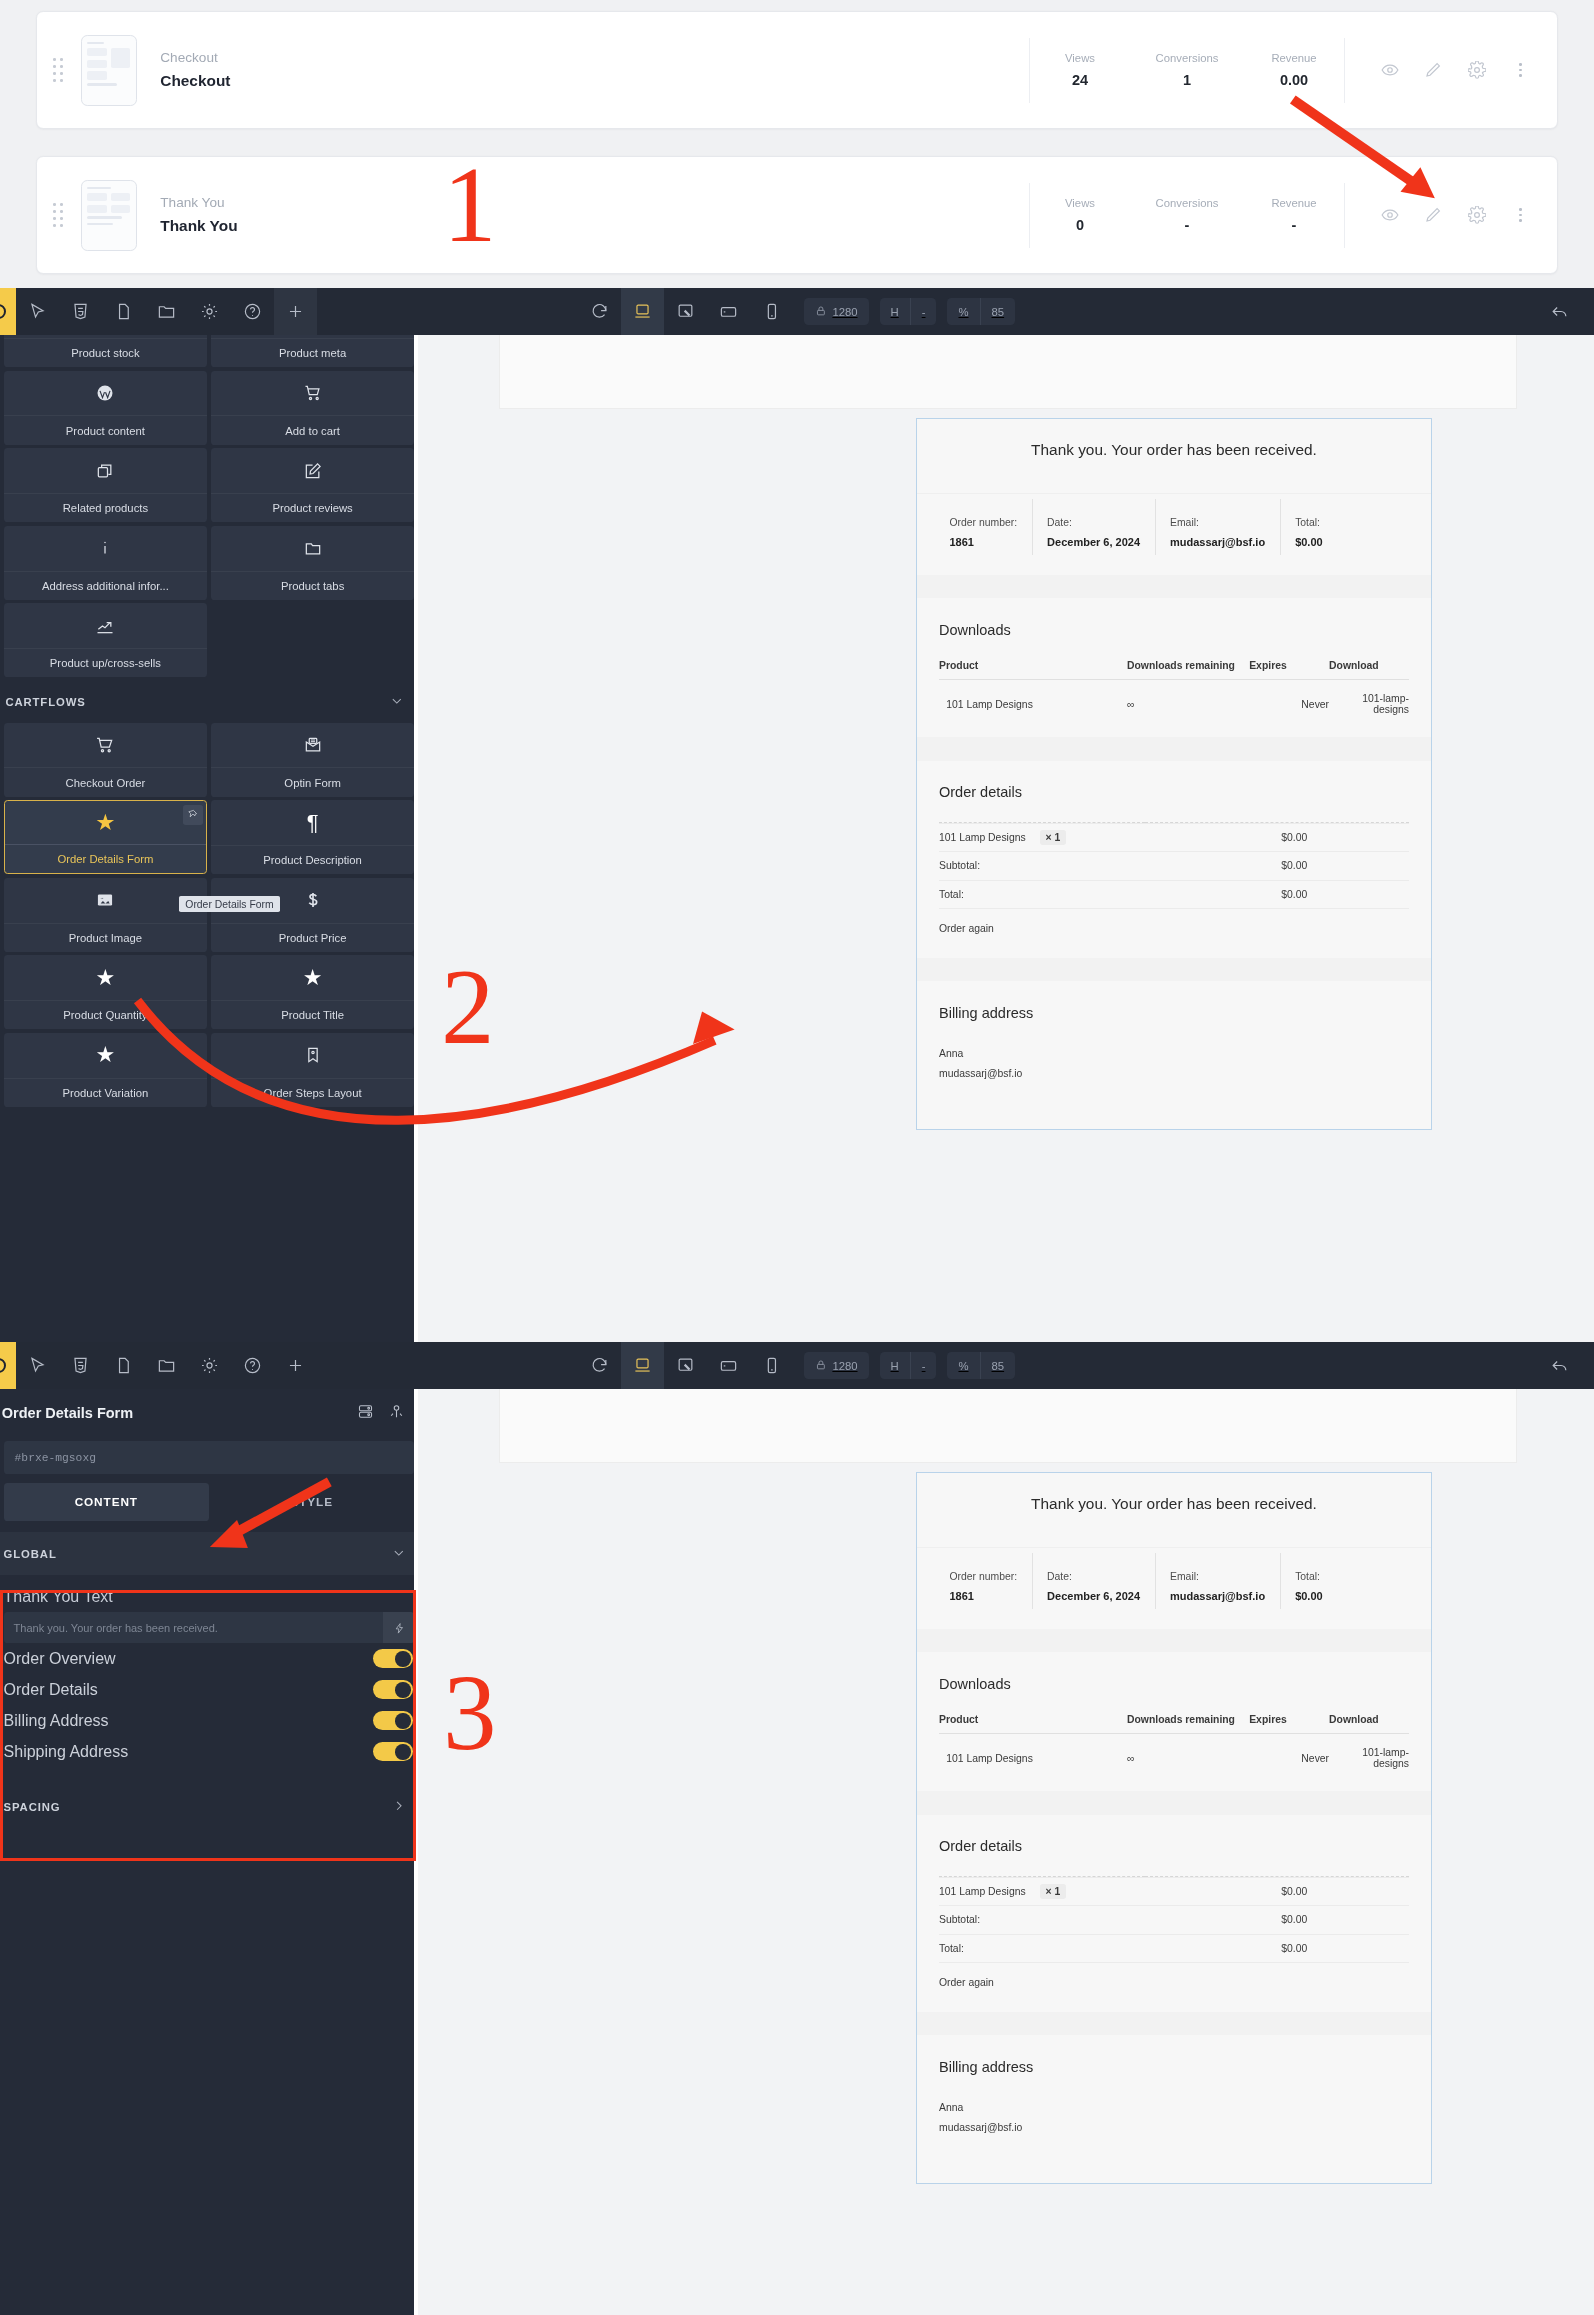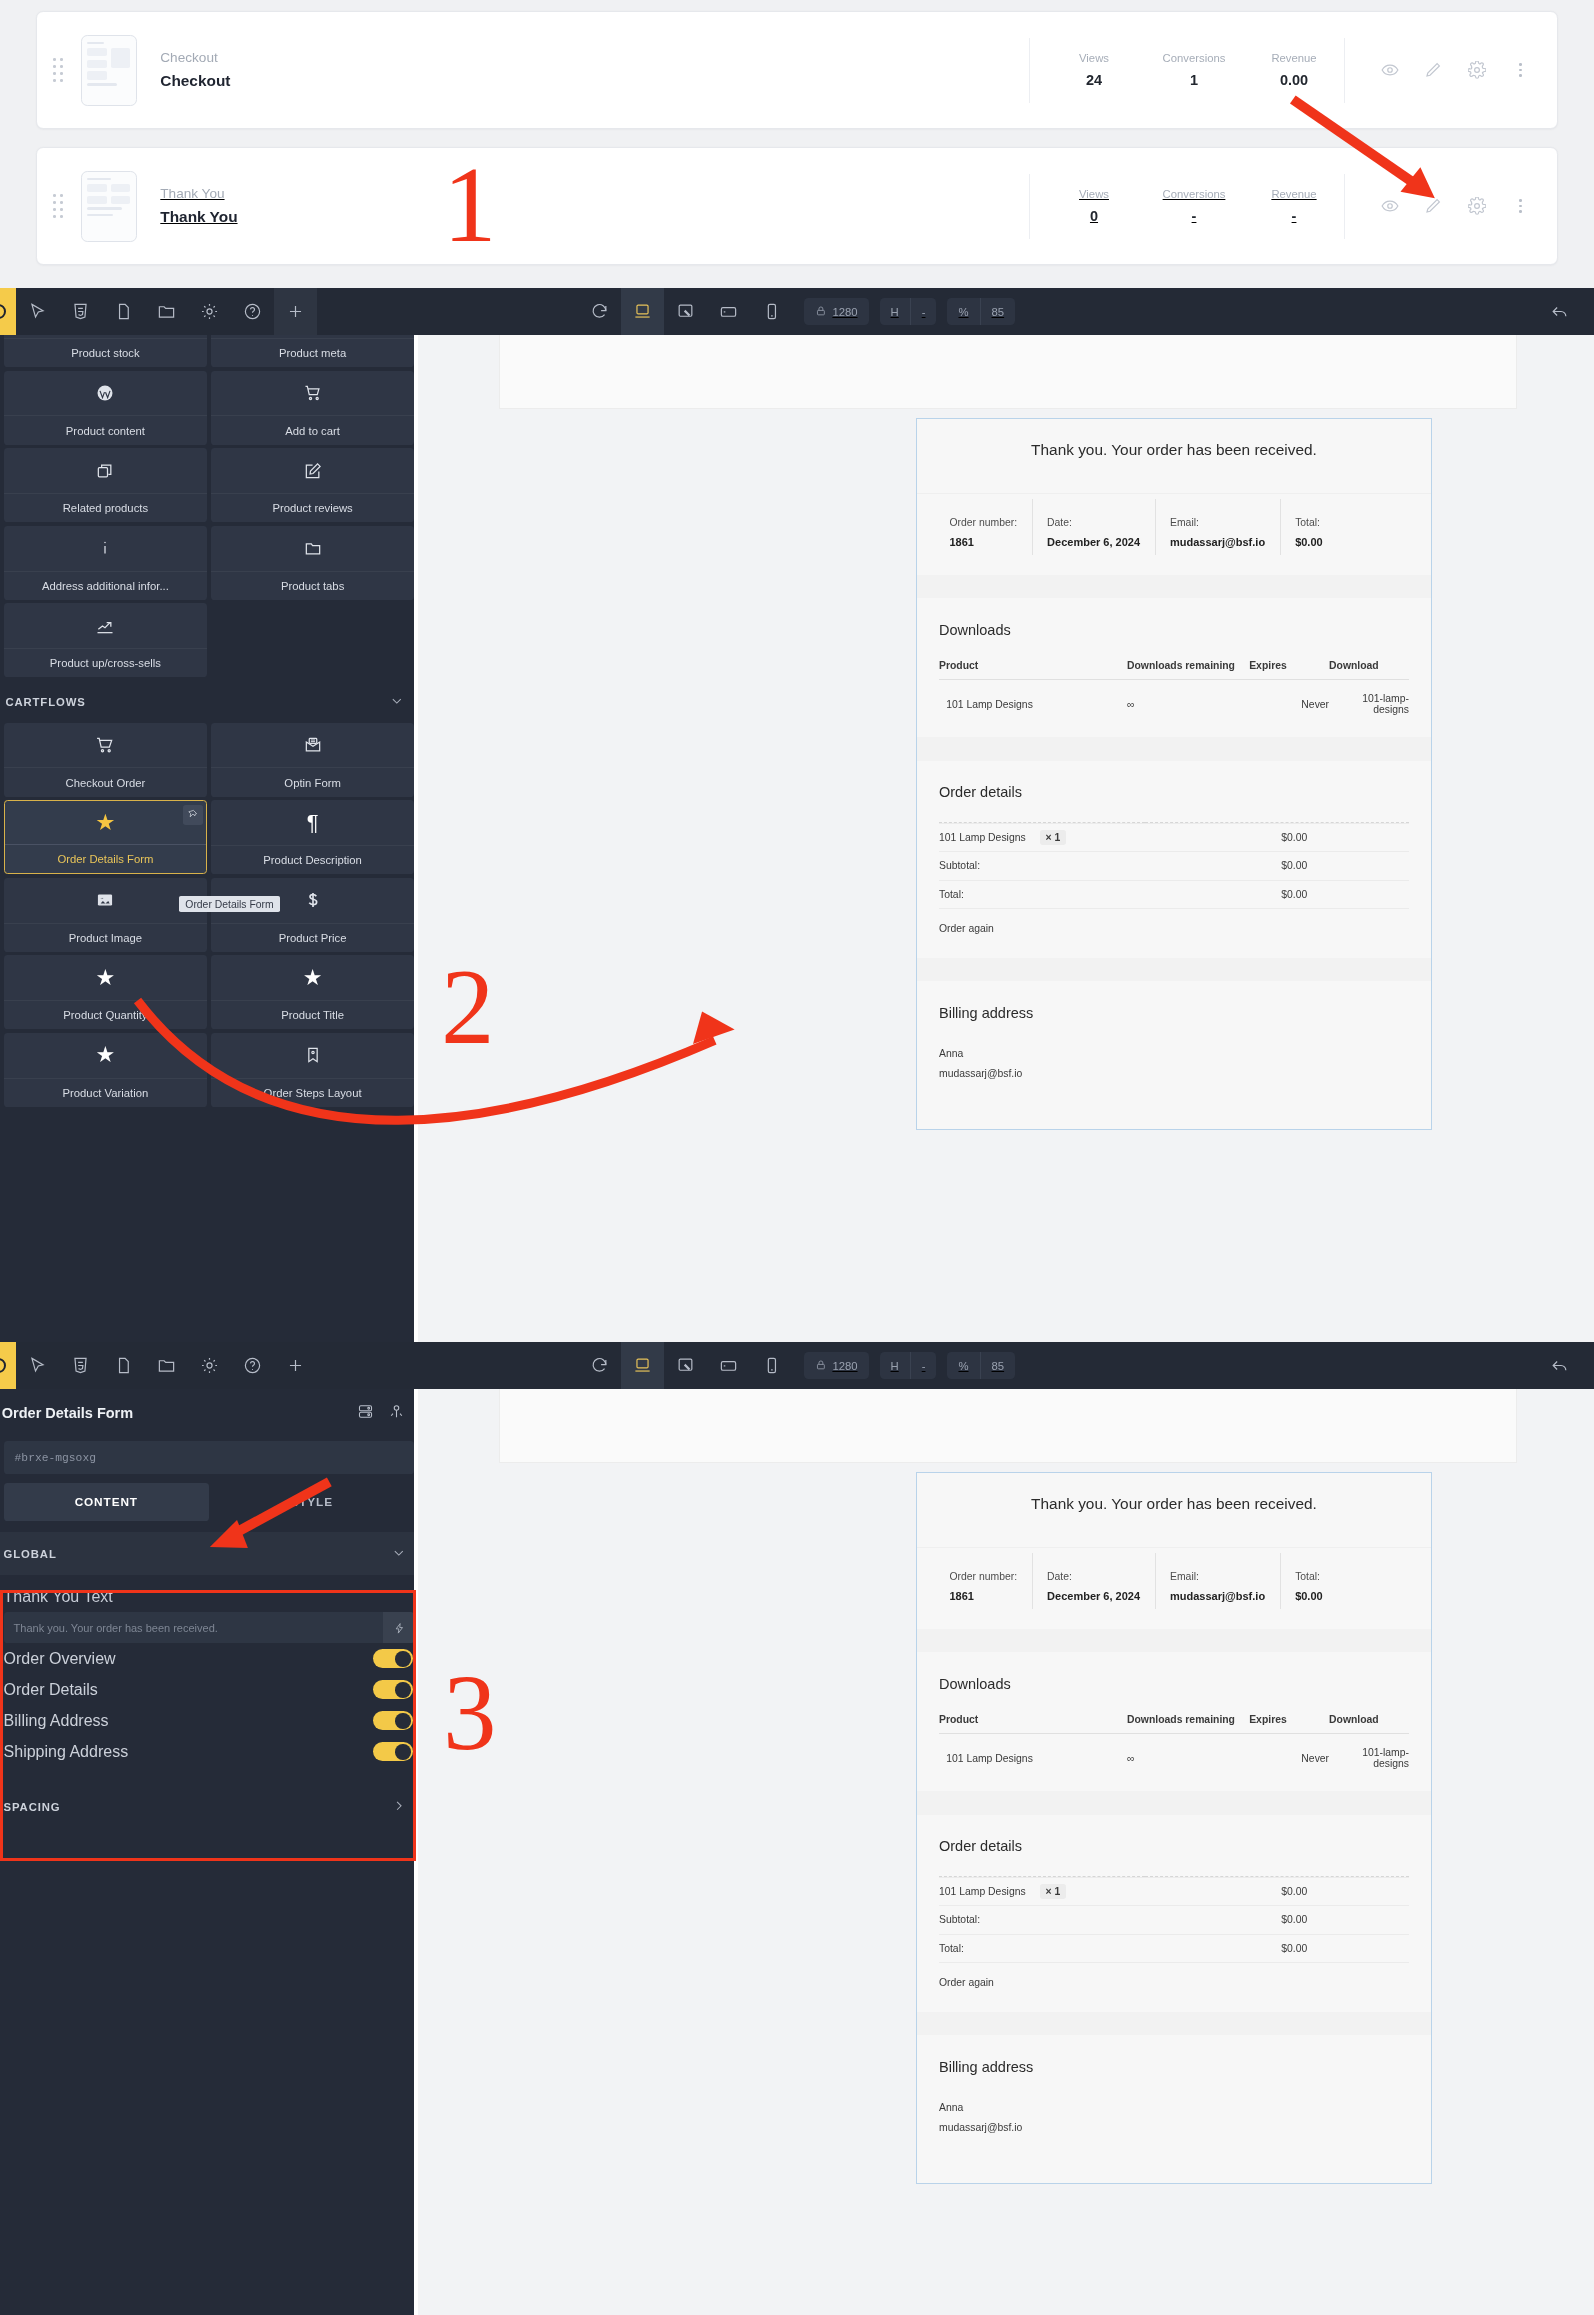--- a/index.html
+++ b/index.html
@@ -17,21 +17,21 @@
     position: absolute; left: 0; top: 0; width: 1595px; height: 280px;
     background: #f0f1f3;
   }
   .step-card {
     position: absolute; left: 36px; width: 1522px;
     background: #ffffff; border: 0.9px solid #e6e8ec; border-radius: 7.2px;
     display: flex; align-items: center;
     box-shadow: 0 0.9px 1.8px rgba(16,24,40,.04);
   }
   .step-card.c1 { top: 11px; height: 118px; }
-  .step-card.c2 { top: 147px; height: 118px; text-decoration: underline; }
+  .step-card.c2 { top: 156px; height: 118px; }
 
   .drag-handle {
     width: 42px; display: flex; align-items: center; justify-content: center;
     cursor: grab;
   }
   .dots-grid { display: grid; grid-template-columns: 2.7px 2.7px; grid-gap: 4.5px; }
   .dots-grid i { display: block; width: 2.7px; height: 2.7px; border-radius: 50%; background: #c6cbd4; }
 
   .thumb {
     width: 56px; height: 71px; border: 1.4px solid #dfe3ea; border-radius: 6.3px;
@@ -40,22 +40,22 @@
   .thumb .tline { height: 2.7px; background: #e4e8ef; border-radius: 1.8px; margin-bottom: 3.6px; }
   .thumb .trow { display: flex; gap: 3.6px; }
   .thumb .tcol { flex: 1; }
   .thumb .tblk { height: 8.1px; background: #edf0f5; border-radius: 1.8px; margin-bottom: 3.6px; }
 
   .step-names { margin-left: 23.5px; flex: 1; }
   .step-sub { font-size: 13.6px; color: #a3aab5; margin-bottom: 7.2px; }
   .step-title { font-size: 15.4px; font-weight: bold; color: #1f2430; }
 
   .metrics {
-    display: flex; align-items: center; gap: 0;
-    border-left: 0.9px solid #eceef2; padding-left: 14px;
+    display: flex; align-items: center; gap: 7px;
+    border-left: 0.9px solid #eceef2; padding-left: 0;
     height: 65px;
   }
   .metric { width: 100px; text-align: center; }
   .metric-label { font-size: 11.3px; color: #a6adb8; margin-bottom: 8.1px; }
   .metric-value { font-size: 14.5px; font-weight: bold; color: #22272f; }
 
   .card-actions {
     display: flex; align-items: center; gap: 20px;
     border-left: 0.9px solid #eceef2; height: 65px; padding: 0 25px 0 33px;
   }

